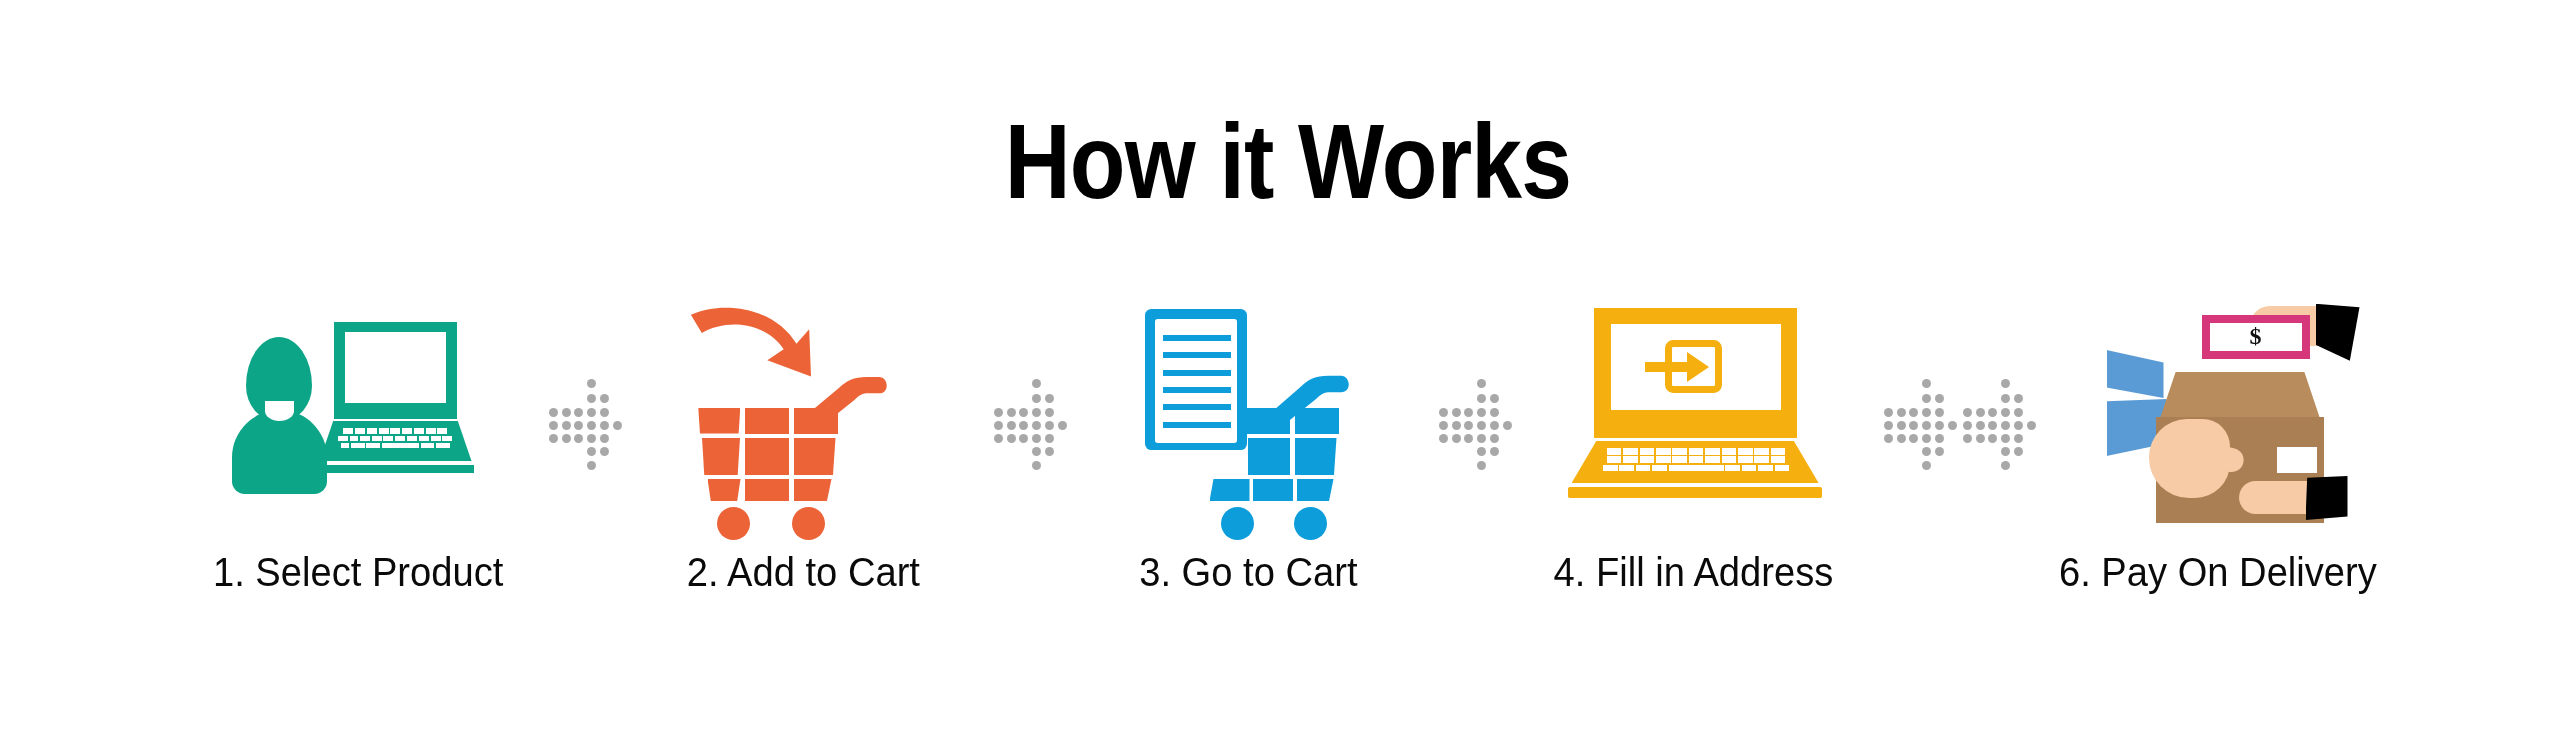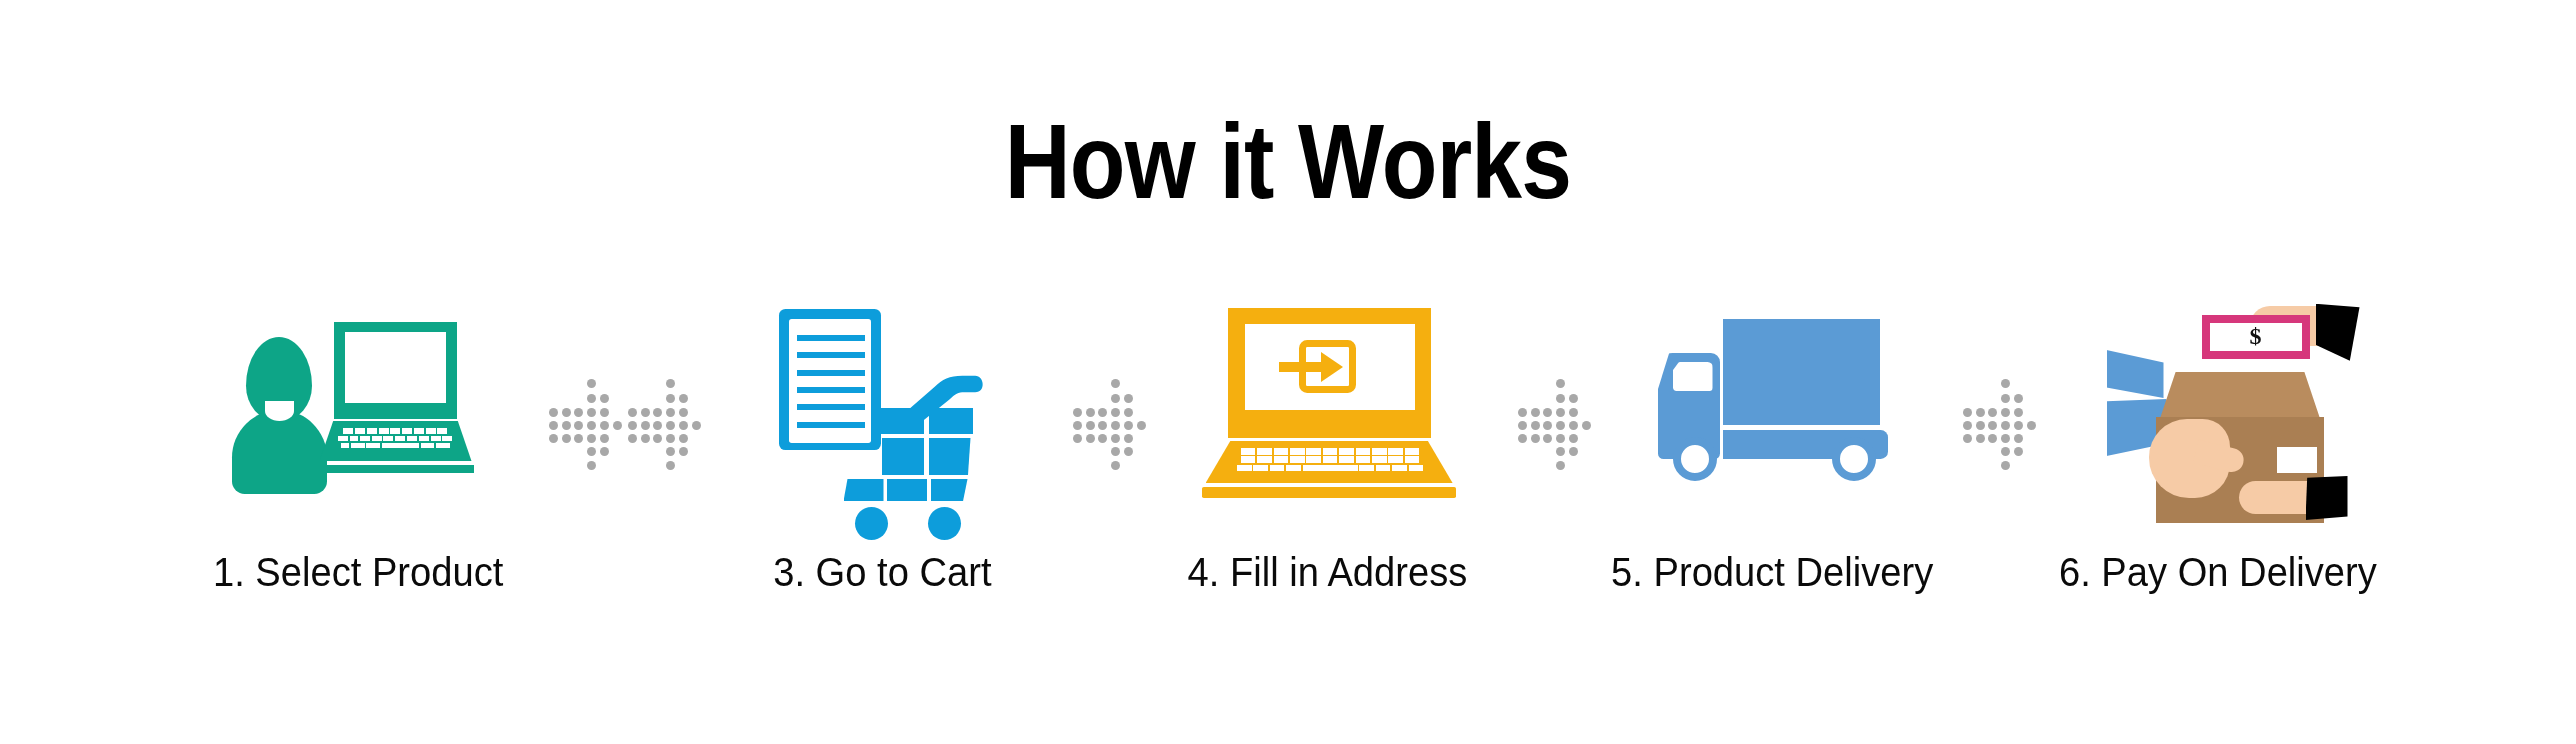--- a/index.html
+++ b/index.html
@@ -238,20 +238,52 @@
         <div class="dot" style="left: 14.6px; top: 55px; background: rgb(168, 168, 168);"></div>
       <div class="dot" style="left: 27.4px; top: 55px; background: rgb(168, 168, 168);"></div>
         <div class="dot" style="left: 40px; top: 55px; background: rgb(168, 168, 168);"></div>
       <div class="dot" style="left: 53px; top: 55px; background: rgb(168, 168, 168);"></div>
       <div class="dot" style="left: 40px; top: 68px; background: rgb(168, 168, 168);"></div>
         <div class="dot" style="left: 53px; top: 68px; background: rgb(168, 168, 168);"></div>
       <div class="dot" style="left: 40px; top: 82px; background: rgb(168, 168, 168);"></div>
     </div>
   </div>
 
+  <div class="step">
+    <div class="icon-box">
+      <div class="art" style="--c:#ec6337; left:33px;">
+
+        <svg style="position:absolute; left:1.8px; top:0px;" width="137" height="91" viewBox="0 0 150 100">
+          <path d="M4 14 C 40 -2, 96 6, 120 46 L 134 30 L 136 82 L 88 64 L 106 52
+                   C 86 22, 44 18, 16 34 Z" fill="#ec6337"></path>
+        </svg>
+
+        <svg style="position:absolute; left:104px; top:71px;" width="102" height="57" viewBox="0 0 112 62">
+          <path d="M6 56 L 54 16 C 62 8, 70 4, 84 4 L 98 4 C 108 4, 110 22, 98 22
+                   L 86 22 C 80 22, 76 24, 70 30 L 30 62 Z" fill="#ec6337"></path>
+        </svg>
+
+        <div class="cart-cell" style="left:12.8px;  top:106px; width:42px; height:25.6px; clip-path:polygon(0 0,100% 0,96% 100%,4% 100%)"></div>
+        <div class="cart-cell" style="left:59px;  top:106px; width:44px; height:25.6px;"></div>
+        <div class="cart-cell" style="left:108px; top:106px; width:44px; height:25.6px;"></div>
+
+        <div class="cart-cell" style="left:16.5px;  top:136px; width:38px; height:37px; clip-path:polygon(0 0,100% 0,94% 100%,6% 100%)"></div>
+        <div class="cart-cell" style="left:59px;  top:136px; width:44px; height:37px;"></div>
+        <div class="cart-cell" style="left:108px; top:136px; width:42px; height:37px; clip-path:polygon(0 0,100% 0,94% 100%,0 100%)"></div>
+
+        <div class="cart-cell" style="left:22px;  top:177px; width:33px; height:22px; clip-path:polygon(0 0,100% 0,90% 100%,10% 100%)"></div>
+        <div class="cart-cell" style="left:59px;  top:177px; width:44px; height:22px;"></div>
+        <div class="cart-cell" style="left:108px; top:177px; width:38px; height:22px; clip-path:polygon(0 0,100% 0,88% 100%,0 100%)"></div>
+
+        <div class="cart-wheel" style="left:31px;  top:205px; width:33px; height:33px;"></div>
+        <div class="cart-wheel" style="left:106px; top:205px; width:33px; height:33px;"></div>
+      </div>
+    </div>
+    <div class="step-label">2. Add to Cart</div>
+  </div>
 
   <div class="sep">
     <div class="dots">
       <div class="dot" style="left: 40px; top: 0px; background: rgb(168, 168, 168);"></div>
       <div class="dot" style="left: 40px; top: 14.6px; background: rgb(168, 168, 168);"></div>
         <div class="dot" style="left: 53px; top: 14.6px; background: rgb(168, 168, 168);"></div>
       <div class="dot" style="left: 1.8px; top: 29px; background: rgb(168, 168, 168);"></div>
         <div class="dot" style="left: 14.6px; top: 29px; background: rgb(168, 168, 168);"></div>
       <div class="dot" style="left: 27.4px; top: 29px; background: rgb(168, 168, 168);"></div>
         <div class="dot" style="left: 40px; top: 29px; background: rgb(168, 168, 168);"></div>
@@ -401,33 +433,20 @@
         <div class="dot" style="left: 14.6px; top: 55px; background: rgb(168, 168, 168);"></div>
       <div class="dot" style="left: 27.4px; top: 55px; background: rgb(168, 168, 168);"></div>
         <div class="dot" style="left: 40px; top: 55px; background: rgb(168, 168, 168);"></div>
       <div class="dot" style="left: 53px; top: 55px; background: rgb(168, 168, 168);"></div>
       <div class="dot" style="left: 40px; top: 68px; background: rgb(168, 168, 168);"></div>
         <div class="dot" style="left: 53px; top: 68px; background: rgb(168, 168, 168);"></div>
       <div class="dot" style="left: 40px; top: 82px; background: rgb(168, 168, 168);"></div>
     </div>
   </div>
 
-  <div class="step">
-    <div class="icon-box">
-      <div class="art" style="--c:#5b9bd5; left:31px;">
-        <div class="s5-box"></div>
-        <div class="s5-bed"></div>
-        <div class="s5-cab"></div>
-        <div class="s5-win"></div>
-        <div class="s5-wheel" style="left:20px;  top:135px;"></div>
-        <div class="s5-wheel" style="left:179px; top:135px;"></div>
-      </div>
-    </div>
-    <div class="step-label">5. Product Delivery</div>
-  </div>
 
   <div class="sep">
     <div class="dots">
       <div class="dot" style="left: 40px; top: 0px; background: rgb(168, 168, 168);"></div>
       <div class="dot" style="left: 40px; top: 14.6px; background: rgb(168, 168, 168);"></div>
         <div class="dot" style="left: 53px; top: 14.6px; background: rgb(168, 168, 168);"></div>
       <div class="dot" style="left: 1.8px; top: 29px; background: rgb(168, 168, 168);"></div>
         <div class="dot" style="left: 14.6px; top: 29px; background: rgb(168, 168, 168);"></div>
       <div class="dot" style="left: 27.4px; top: 29px; background: rgb(168, 168, 168);"></div>
         <div class="dot" style="left: 40px; top: 29px; background: rgb(168, 168, 168);"></div>

